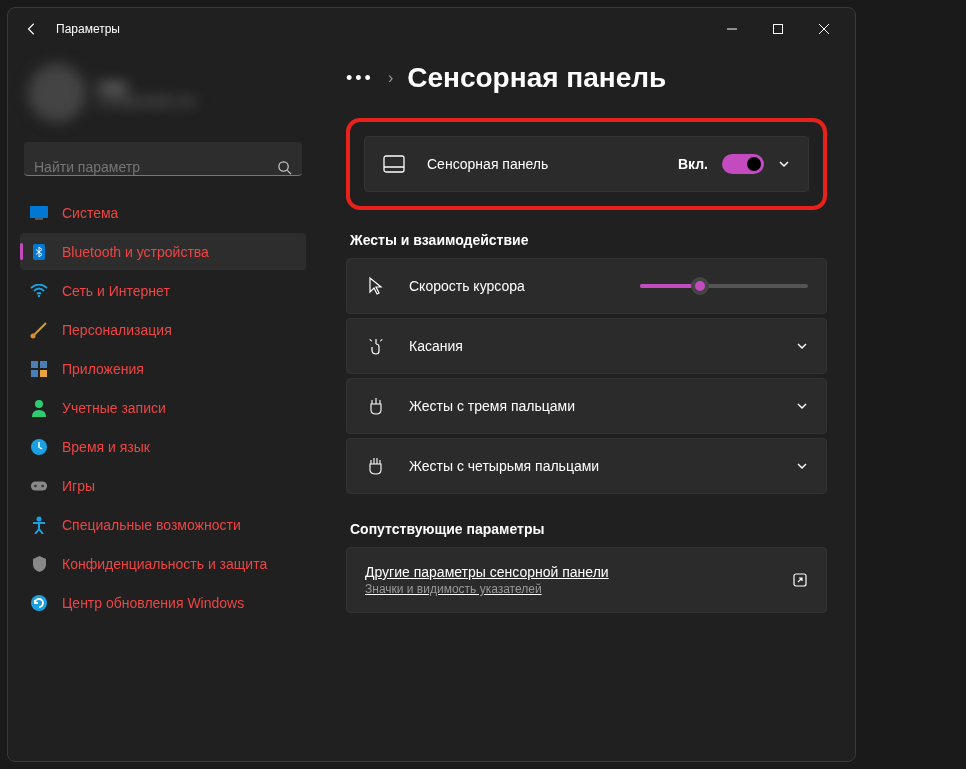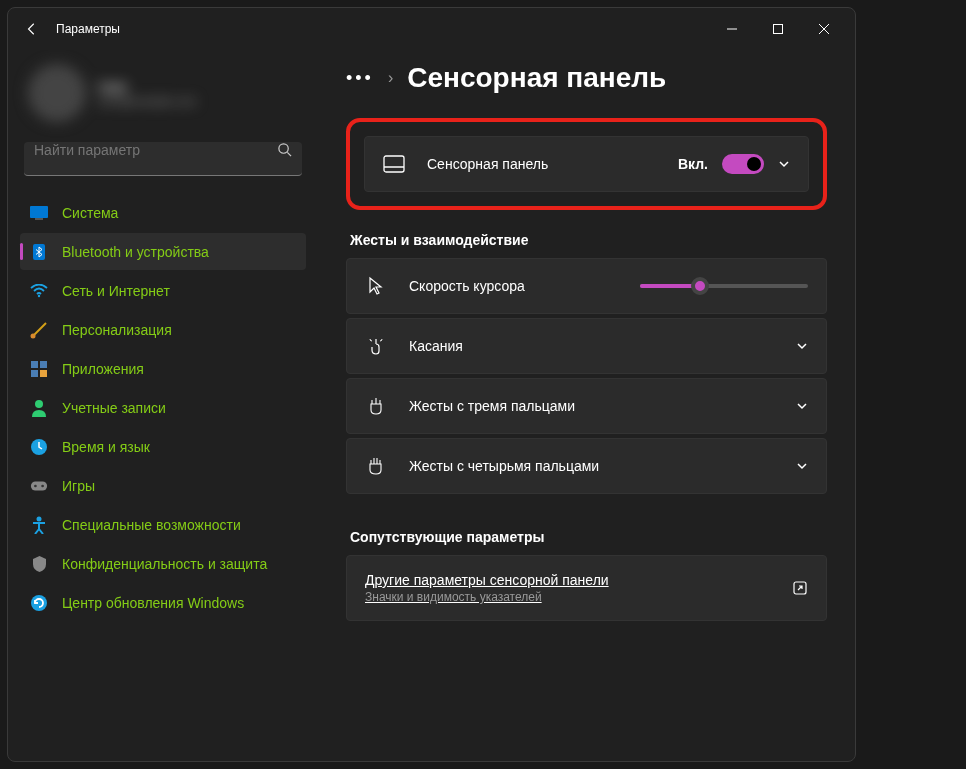--- a/index.html
+++ b/index.html
@@ -9,25 +9,25 @@
 .back { width:32px; height:32px; display:flex; align-items:center; justify-content:center; color:#fff; cursor:pointer; border-radius:4px; }
 .title { color:#fff; font-size:12px; margin-left:8px; }
 .winbtns { margin-left:auto; display:flex; }
 .winbtn { width:46px; height:32px; display:flex; align-items:center; justify-content:center; color:#fff; }
 .body { flex:1; display:flex; overflow:hidden; }
 .sidebar { width:310px; padding:0 12px 12px 12px; display:flex; flex-direction:column; }
 .profile { display:flex; align-items:center; padding:14px 8px 20px 8px; gap:12px; filter:blur(7px); }
 .avatar { width:58px; height:58px; background:#444; border-radius:50%; }
 .pname { color:#fff; font-size:14px; }
 .pmail { color:#999; font-size:11px; }
-.search { display:flex; align-items:flex-start; background:#2d2d2d; border-radius:4px; border-bottom:1px solid #777; height:34px; padding:0 10px; margin:0 4px 18px 4px; }
+.search { display:flex; align-items:flex-end; background:#2d2d2d; border-radius:4px; border-bottom:1px solid #777; height:34px; padding:0 10px; margin:0 4px 18px 4px; }
 .search input { flex:1; background:none; border:none; outline:none; color:#ccc; font-size:14px; }
 .search .sicon { color:#ccc; }
 .nav { display:flex; flex-direction:column; gap:2px; }
-.navitem { display:flex; align-items:center; height:37px; padding:0 10px; border-radius:4px; color:#84cc16; font-size:14px; gap:14px; cursor:pointer; position:relative; }
+.navitem { display:flex; align-items:center; height:37px; padding:0 10px; border-radius:4px; color:#ef4444; font-size:14px; gap:14px; cursor:pointer; position:relative; }
 .navitem.active { background:#2d2d2d; }
 .navitem.active::before { content:""; position:absolute; left:0; top:10px; bottom:10px; width:3px; background:#c44ac0; border-radius:2px; }
 .nicon { width:18px; height:18px; display:flex; align-items:center; justify-content:center; flex-shrink:0; }
 .main { flex:1; padding:12px 28px 0 28px; overflow-y:auto; color:#fff; }
 .bc { display:flex; align-items:center; gap:14px; margin-bottom:24px; }
 .dots { font-size:18px; color:#fff; letter-spacing:3px; }
 .crumb-sep { color:#999; }
 .ptitle { font-size:28px; font-weight:600; }
 .card { background:#2b2b2b; border-radius:4px; margin-bottom:4px; display:flex; align-items:center; padding:16px 18px; gap:22px; border:1px solid #333; }
 .highlight { border:4px solid #e8221a; border-radius:14px; padding:14px; margin-bottom:22px; }
@@ -290,21 +290,21 @@
         <span class="clabel">Жесты с четырьмя пальцами</span>
         <div class="cend">
             <span class="chev">
               <svg width="12" height="12" viewBox="0 0 12 12">
                 <path d="M2 4 L6 8 L10 4" stroke="#fff" stroke-width="1.5" fill="none"></path>
               </svg>
             </span>
           </div>
       </div>
 
-      <div class="section-h" style="margin-top:35px;">Сопутствующие параметры</div>
+      <div class="section-h" style="margin-top:27px;">Сопутствующие параметры</div>
 
       <div class="card">
         <div style="flex:1;text-decoration:underline;">
           <div class="clabel">Другие параметры сенсорной панели</div>
           <div class="csub">Значки и видимость указателей</div>
         </div>
         <div class="cend">
           <span class="open-icon">
               <svg width="16" height="16" viewBox="0 0 16 16">
                 <rect x="2" y="2" width="12" height="12" rx="2" stroke="#fff" stroke-width="1.2" fill="none"></rect>

